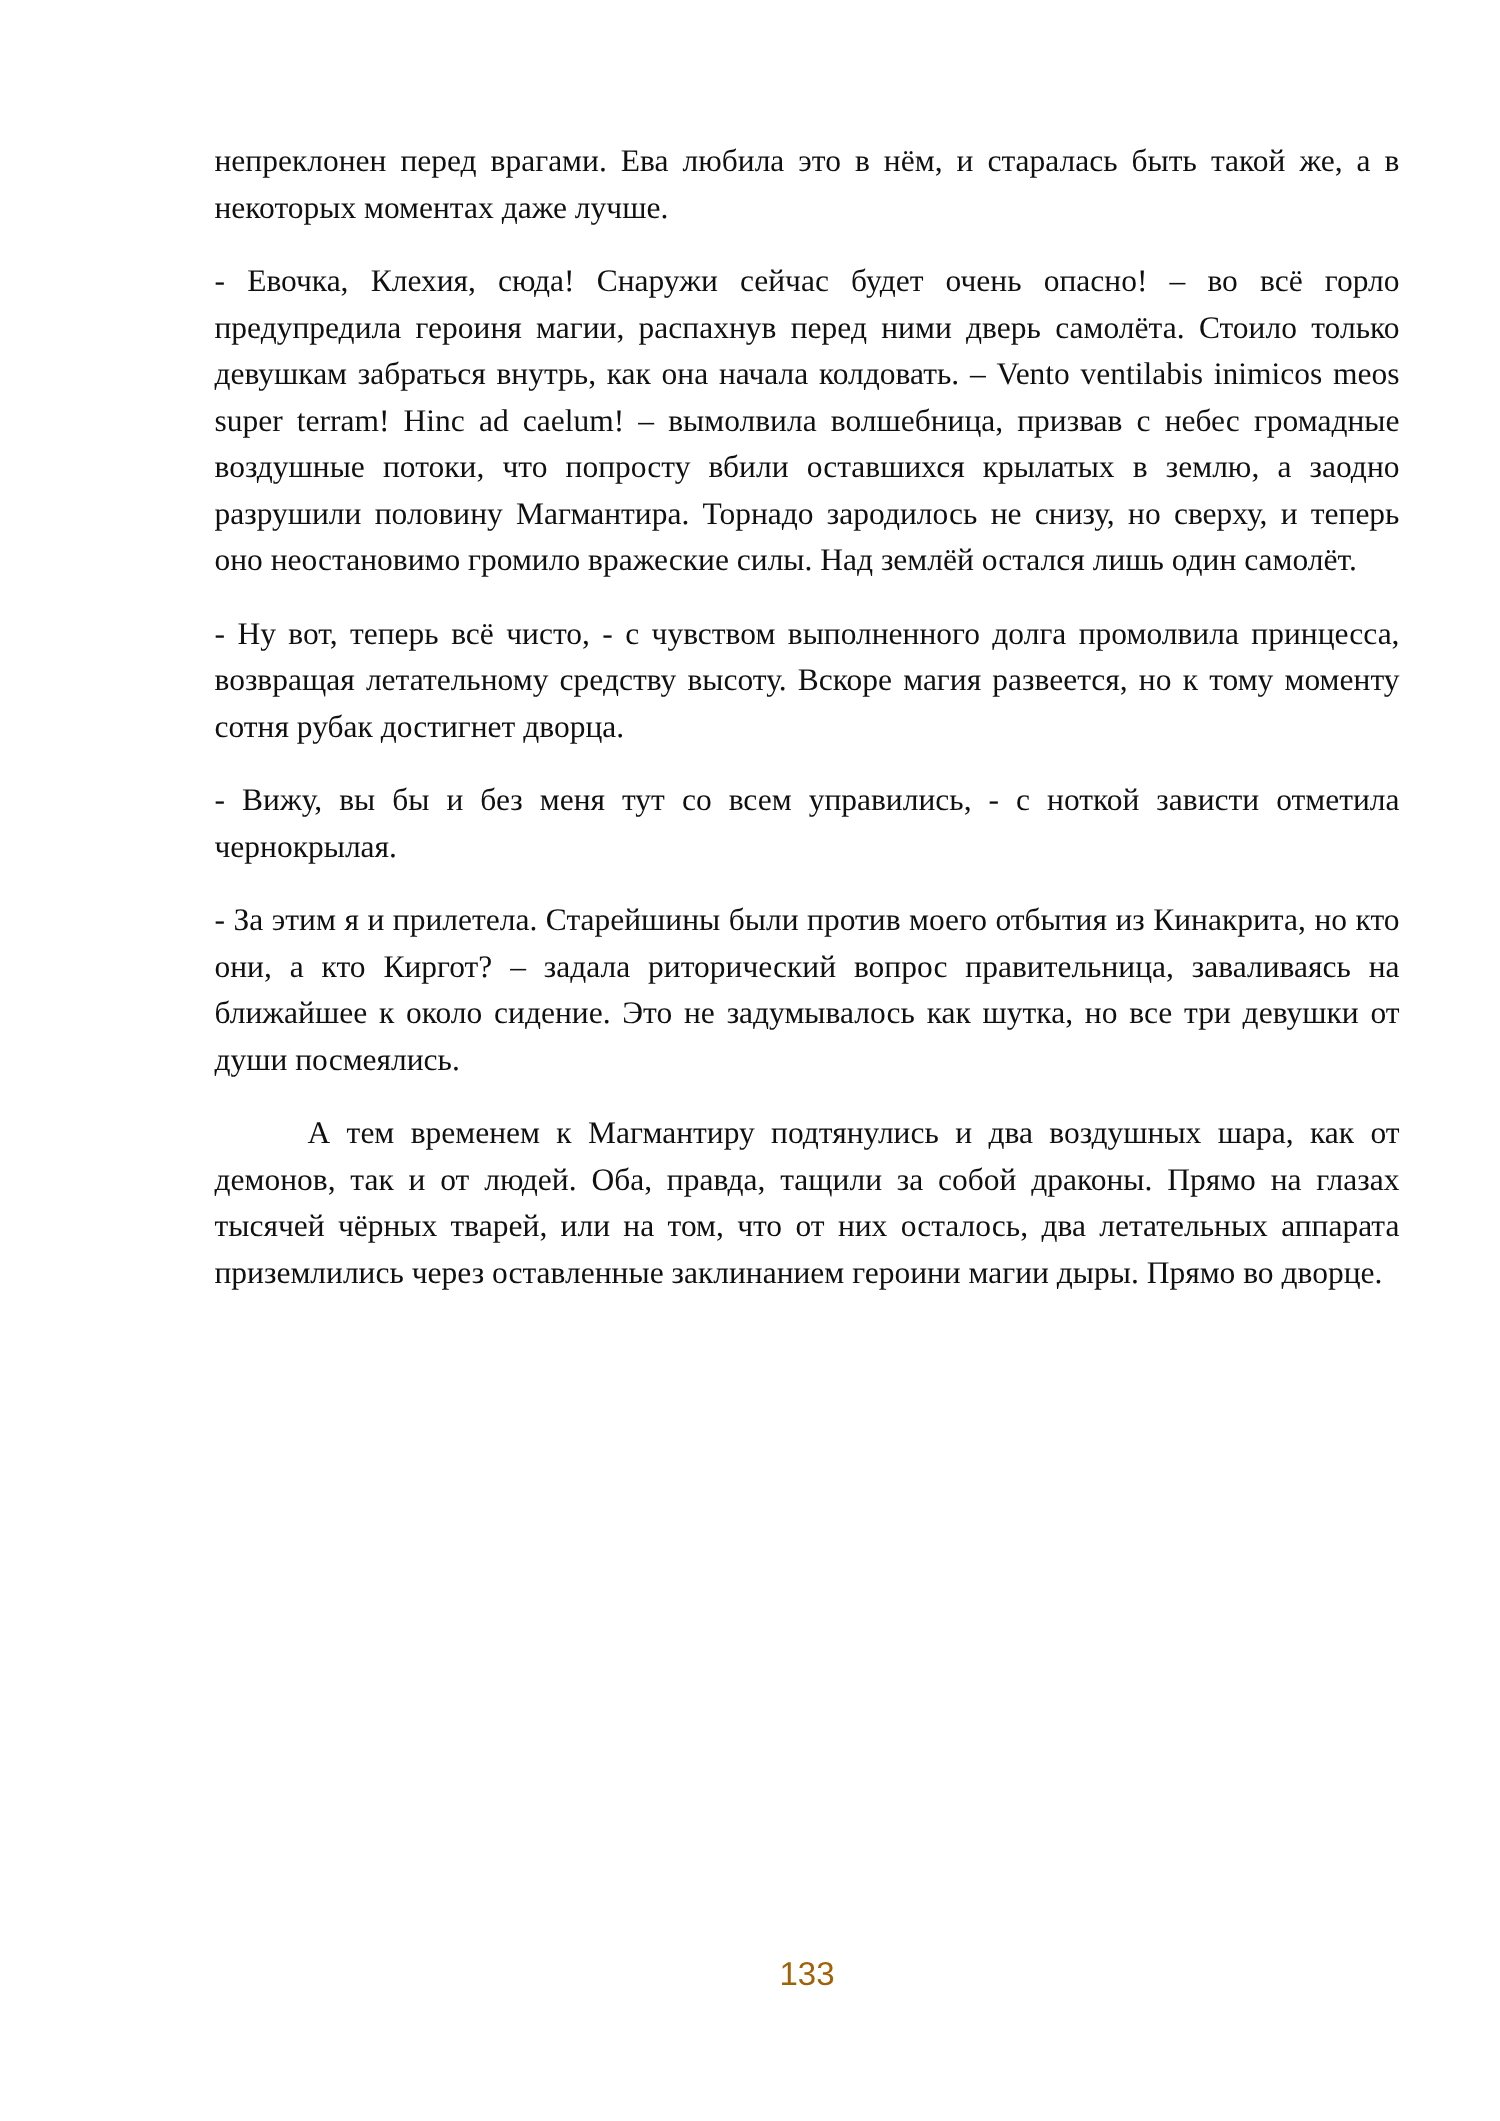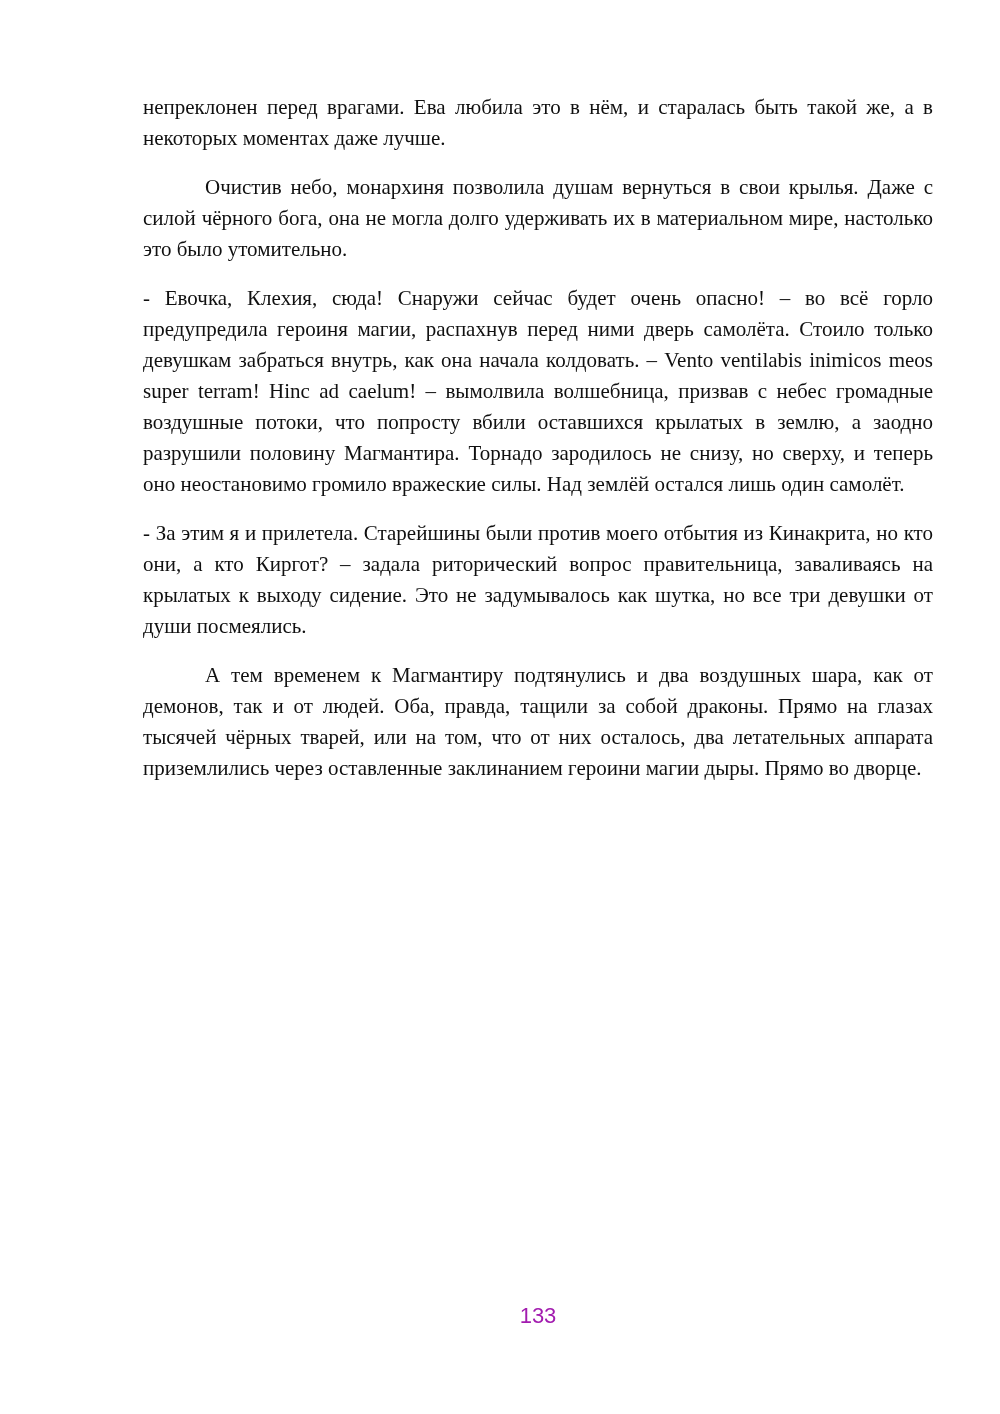--- a/index.html
+++ b/index.html
@@ -34,28 +34,29 @@
   }
   .page-number {
     position: absolute;
     left: 143px;
     top: 1303px;
     width: 790px;
     text-align: center;
     font-family: "Liberation Sans", "DejaVu Sans", sans-serif;
     font-size: 22px;
     line-height: 26px;
-    color: #a21caf;
+    color: #a16207;
   }
 </style>
 </head>
 <body>
 
 <div class="page">
   <div class="content">
     <p>непреклонен перед врагами. Ева любила это в нём, и старалась быть такой же, а в некоторых моментах даже лучше.</p>
-    <p class="indent">Очистив небо, монархиня позволила душам вернуться в свои крылья. Даже с силой чёрного бога, она не могла долго удерживать их в материальном мире, настолько это было утомительно.</p>
     <p>- Евочка, Клехия, сюда! Снаружи сейчас будет очень опасно! – во всё горло предупредила героиня магии, распахнув перед ними дверь самолёта. Стоило только девушкам забраться внутрь, как она начала колдовать. – Vento ventilabis inimicos meos super terram! Hinc ad caelum! – вымолвила волшебница, призвав с небес громадные воздушные потоки, что попросту вбили оставшихся крылатых в землю, а заодно разрушили половину Магмантира. Торнадо зародилось не снизу, но сверху, и теперь оно неостановимо громило вражеские силы. Над землёй остался лишь один самолёт.</p>
-    <p>- За этим я и прилетела. Старейшины были против моего отбытия из Кинакрита, но кто они, а кто Киргот? – задала риторический вопрос правительница, заваливаясь на крылатых к выходу сидение. Это не задумывалось как шутка, но все три девушки от души посмеялись.</p>
+    <p>- Ну вот, теперь всё чисто, - с чувством выполненного долга промолвила принцесса, возвращая летательному средству высоту. Вскоре магия развеется, но к тому моменту сотня рубак достигнет дворца.</p>
+    <p>- Вижу, вы бы и без меня тут со всем управились, - с ноткой зависти отметила чернокрылая.</p>
+    <p>- За этим я и прилетела. Старейшины были против моего отбытия из Кинакрита, но кто они, а кто Киргот? – задала риторический вопрос правительница, заваливаясь на ближайшее к около сидение. Это не задумывалось как шутка, но все три девушки от души посмеялись.</p>
     <p class="indent">А тем временем к Магмантиру подтянулись и два воздушных шара, как от демонов, так и от людей. Оба, правда, тащили за собой драконы. Прямо на глазах тысячей чёрных тварей, или на том, что от них осталось, два летательных аппарата приземлились через оставленные заклинанием героини магии дыры. Прямо во дворце.</p>
   </div>
   <div class="page-number">133</div>
 </div>
 
 </body></html>

